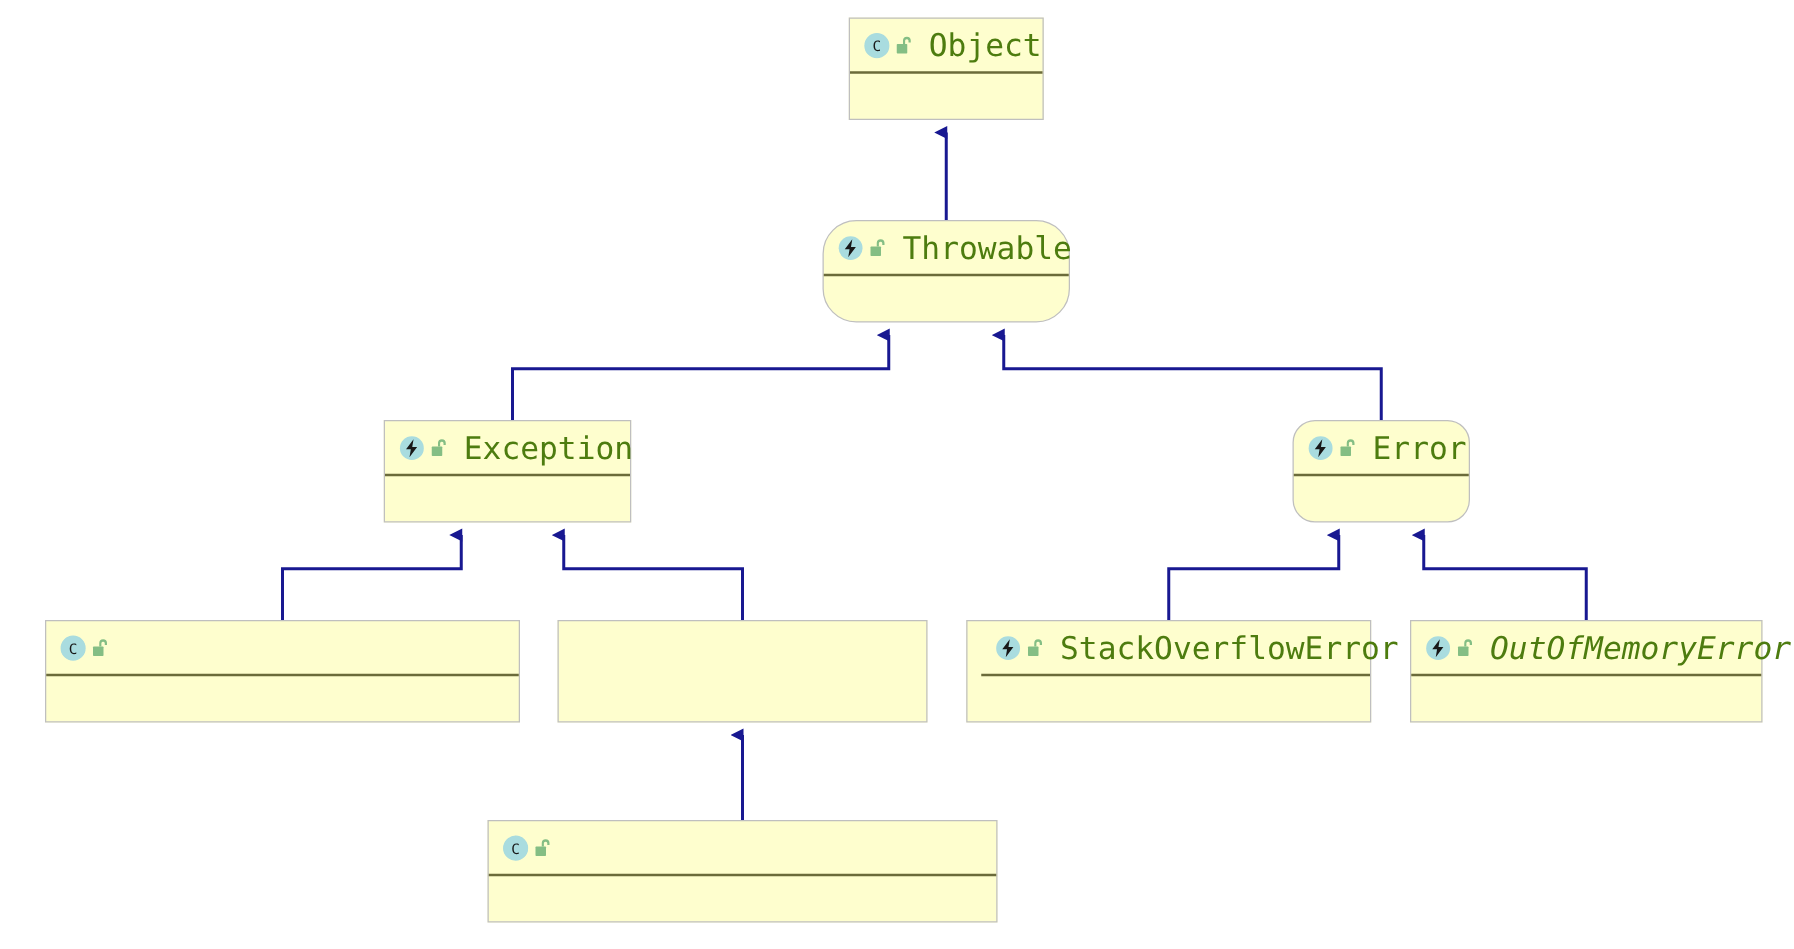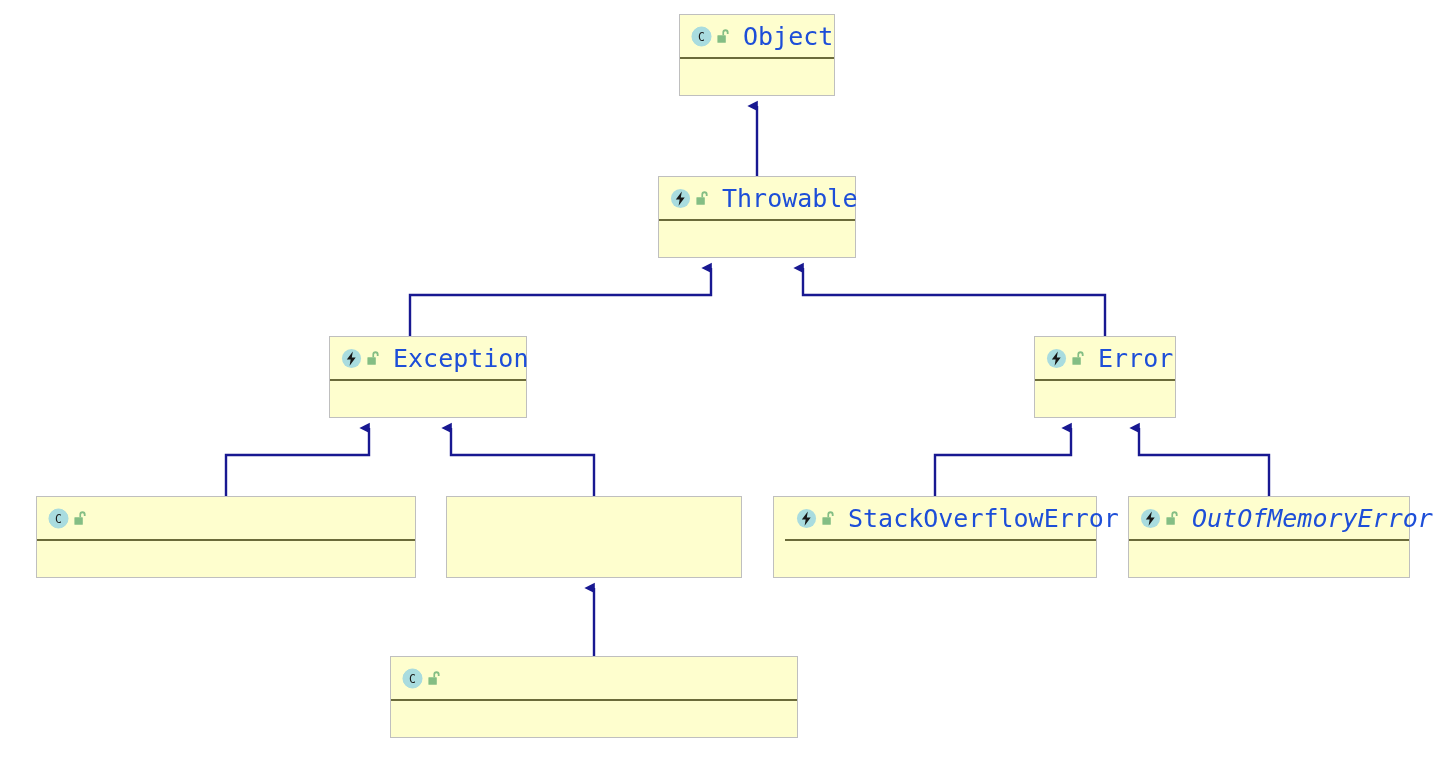--- a/index.html
+++ b/index.html
@@ -40,21 +40,21 @@
     white-space: nowrap;
   }
   .uml-body {
     box-sizing: border-box;
     height: 100%;
   }
   .uml-name {
     font-family: "DejaVu Sans Mono", monospace;
     font-size: 25px;
     line-height: 25px;
-    color: #1d4ed8;
+    color: #4d7c0f;
     letter-spacing: 0px;
     margin-left: 11px;
   }
   .stereo-icon {
     flex: 0 0 auto;
     width: 21px;
     height: 21px;
     display: block;
   }
   .lock-icon {
@@ -97,49 +97,49 @@
             <text x="11" y="15.6" text-anchor="middle" font-family="DejaVu Sans Mono, monospace" font-size="12" fill="#181818">C</text>
           </svg>
           <svg class="lock-icon" viewBox="0 0 16 17" xmlns="http://www.w3.org/2000/svg">
             <path d="M 6.4 7.2 L 6.4 4.4 A 3.1 3.1 0 0 1 12.6 4.4 L 12.6 6.0 L 10.8 6.0 L 10.8 4.4 A 1.4 1.4 0 0 0 8.1 4.4 L 8.1 7.2 Z" fill="#84BE84"></path>
             <rect x="1.4" y="7.2" width="8.4" height="7.6" rx="0.6" fill="#84BE84"></rect>
           </svg>
           <span class="uml-name">Object</span>
         </div>
         <div class="uml-body"></div>
       </div>
-      <div class="uml-class" style="left: 658px; top: 176px; width: 198px; height: 82px;">
+      <div class="uml-class" style="left: 658px; top: 176px; width: 198px; height: 82px; border-radius: 27px;">
         <div class="uml-header">
           <svg class="stereo-icon" viewBox="0 0 22 22" xmlns="http://www.w3.org/2000/svg">
             <ellipse cx="11" cy="11" rx="10" ry="10" fill="#A9DCDF"></ellipse>
             <path d="M 12.4 3.6 L 6.1 12.0 L 10.1 12.0 L 9.0 18.6 L 15.4 10.0 L 11.3 10.0 Z" fill="#181818"></path>
           </svg>
           <svg class="lock-icon" viewBox="0 0 16 17" xmlns="http://www.w3.org/2000/svg">
             <path d="M 6.4 7.2 L 6.4 4.4 A 3.1 3.1 0 0 1 12.6 4.4 L 12.6 6.0 L 10.8 6.0 L 10.8 4.4 A 1.4 1.4 0 0 0 8.1 4.4 L 8.1 7.2 Z" fill="#84BE84"></path>
             <rect x="1.4" y="7.2" width="8.4" height="7.6" rx="0.6" fill="#84BE84"></rect>
           </svg>
           <span class="uml-name">Throwable</span>
         </div>
         <div class="uml-body"></div>
       </div>
-      <div class="uml-class" style="left: 329px; top: 336px; width: 198px; height: 82px;">
+      <div class="uml-class" style="left: 307px; top: 336px; width: 198px; height: 82px;">
         <div class="uml-header">
           <svg class="stereo-icon" viewBox="0 0 22 22" xmlns="http://www.w3.org/2000/svg">
             <ellipse cx="11" cy="11" rx="10" ry="10" fill="#A9DCDF"></ellipse>
             <path d="M 12.4 3.6 L 6.1 12.0 L 10.1 12.0 L 9.0 18.6 L 15.4 10.0 L 11.3 10.0 Z" fill="#181818"></path>
           </svg>
           <svg class="lock-icon" viewBox="0 0 16 17" xmlns="http://www.w3.org/2000/svg">
             <path d="M 6.4 7.2 L 6.4 4.4 A 3.1 3.1 0 0 1 12.6 4.4 L 12.6 6.0 L 10.8 6.0 L 10.8 4.4 A 1.4 1.4 0 0 0 8.1 4.4 L 8.1 7.2 Z" fill="#84BE84"></path>
             <rect x="1.4" y="7.2" width="8.4" height="7.6" rx="0.6" fill="#84BE84"></rect>
           </svg>
           <span class="uml-name">Exception</span>
         </div>
         <div class="uml-body"></div>
       </div>
-      <div class="uml-class" style="left: 1034px; top: 336px; width: 142px; height: 82px;">
+      <div class="uml-class" style="left: 1034px; top: 336px; width: 142px; height: 82px; border-radius: 18px;">
         <div class="uml-header">
           <svg class="stereo-icon" viewBox="0 0 22 22" xmlns="http://www.w3.org/2000/svg">
             <ellipse cx="11" cy="11" rx="10" ry="10" fill="#A9DCDF"></ellipse>
             <path d="M 12.4 3.6 L 6.1 12.0 L 10.1 12.0 L 9.0 18.6 L 15.4 10.0 L 11.3 10.0 Z" fill="#181818"></path>
           </svg>
           <svg class="lock-icon" viewBox="0 0 16 17" xmlns="http://www.w3.org/2000/svg">
             <path d="M 6.4 7.2 L 6.4 4.4 A 3.1 3.1 0 0 1 12.6 4.4 L 12.6 6.0 L 10.8 6.0 L 10.8 4.4 A 1.4 1.4 0 0 0 8.1 4.4 L 8.1 7.2 Z" fill="#84BE84"></path>
             <rect x="1.4" y="7.2" width="8.4" height="7.6" rx="0.6" fill="#84BE84"></rect>
           </svg>
           <span class="uml-name">Error</span>

